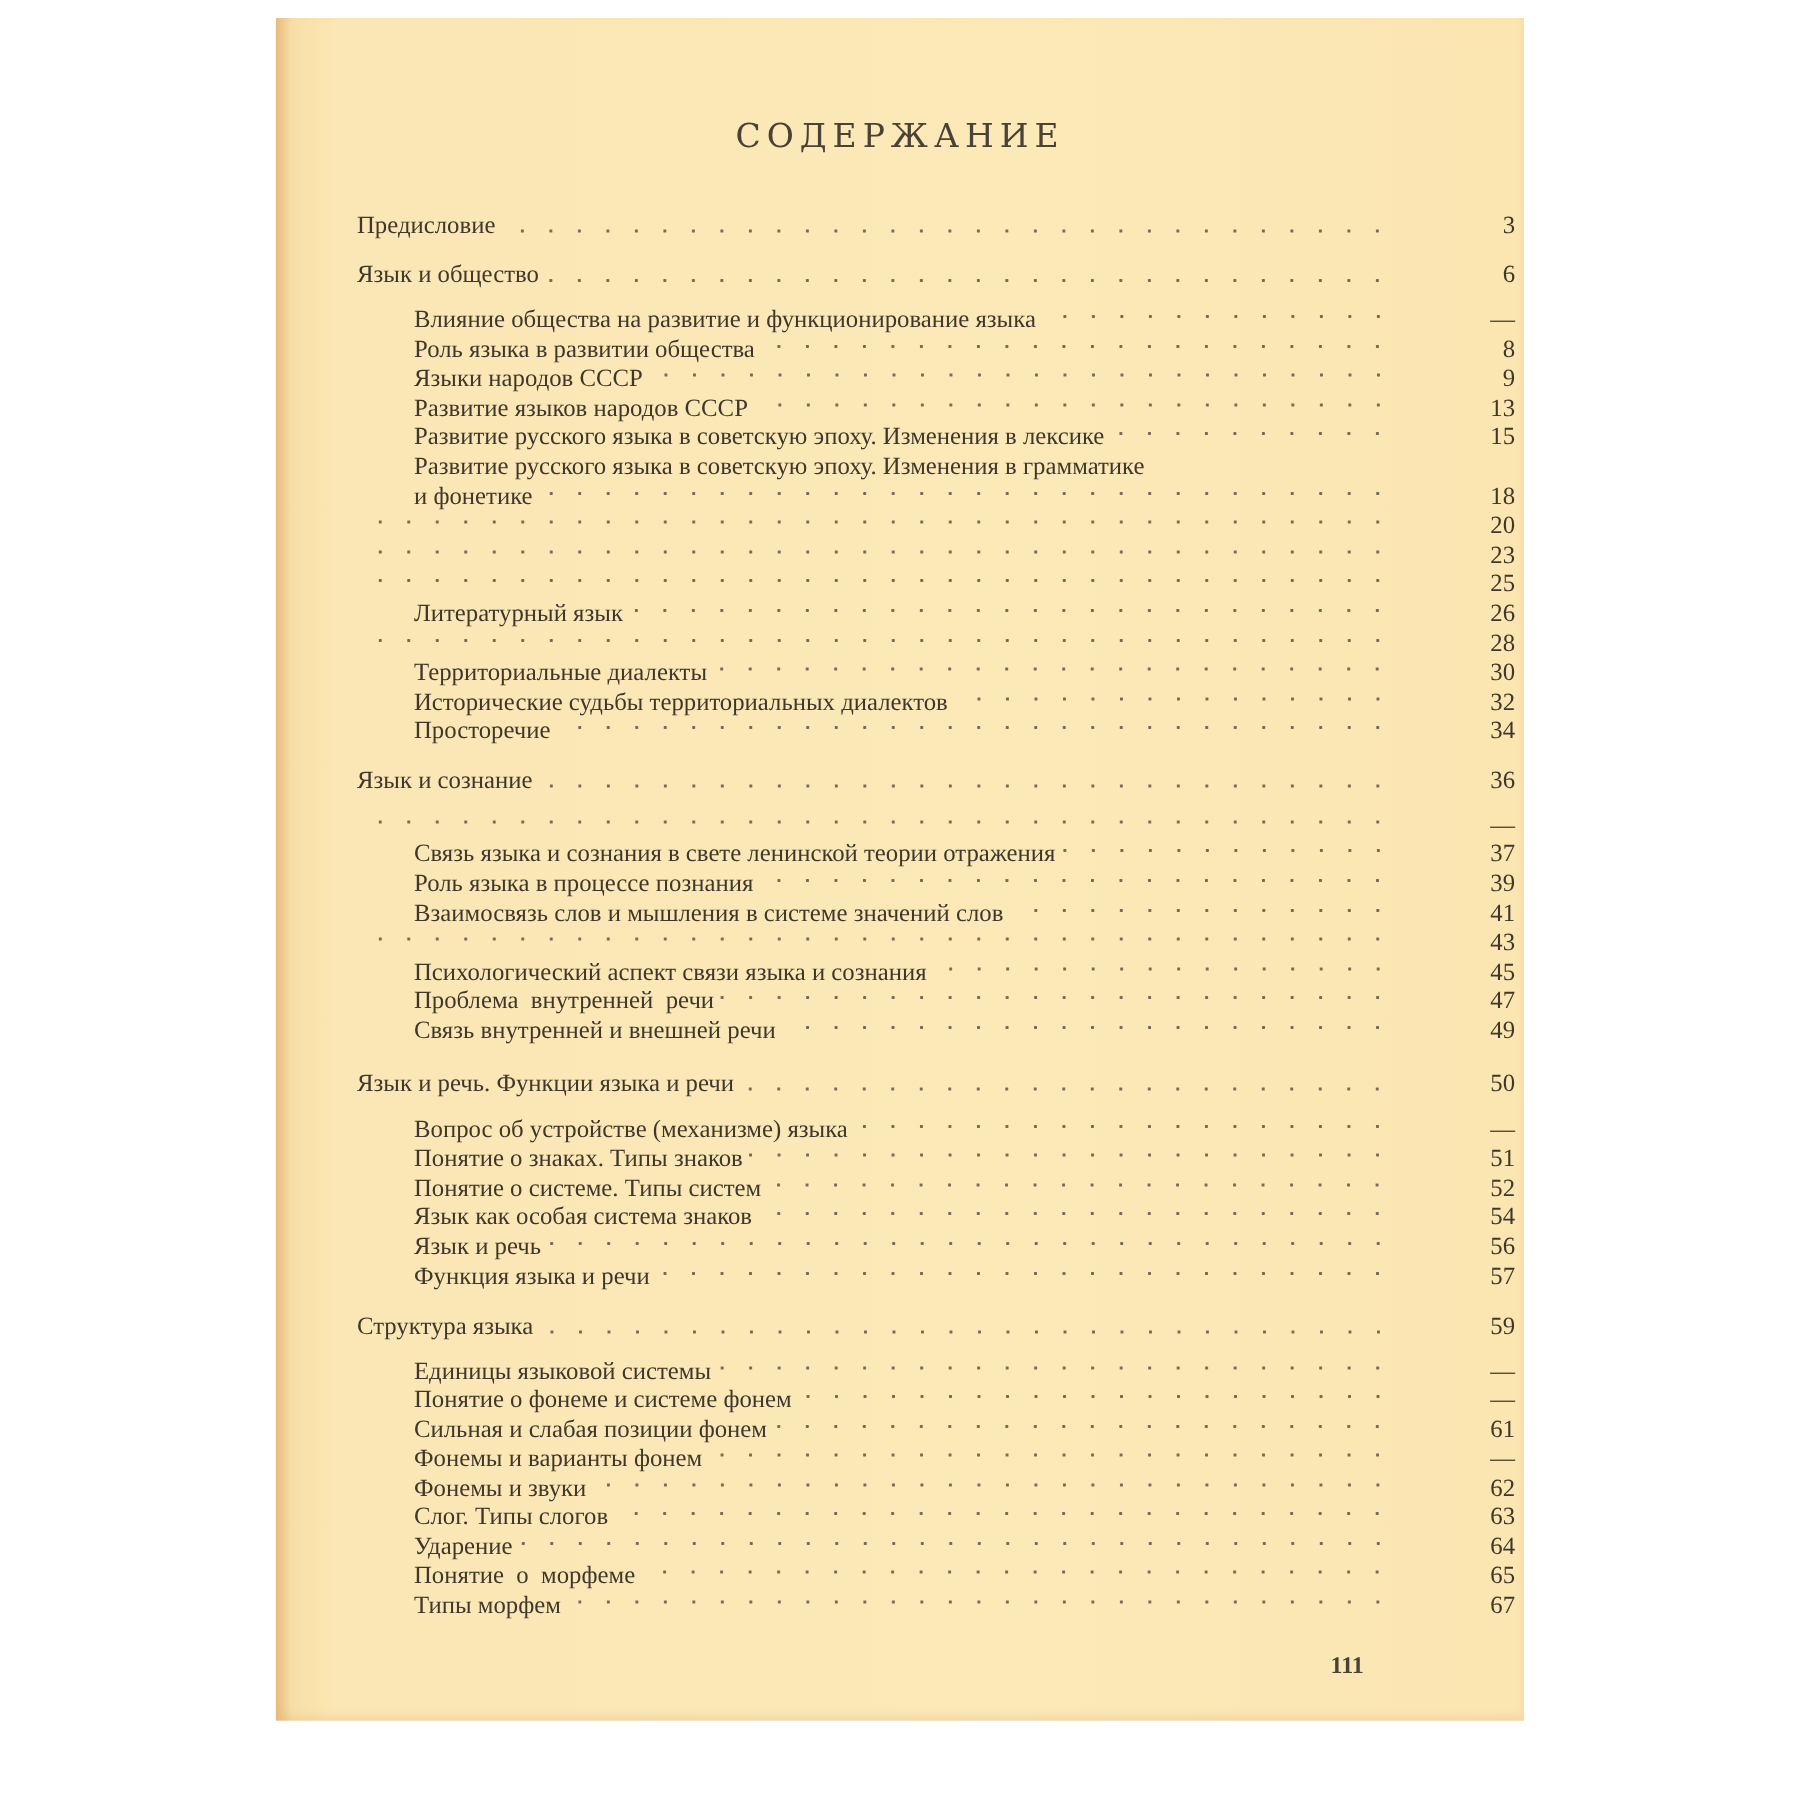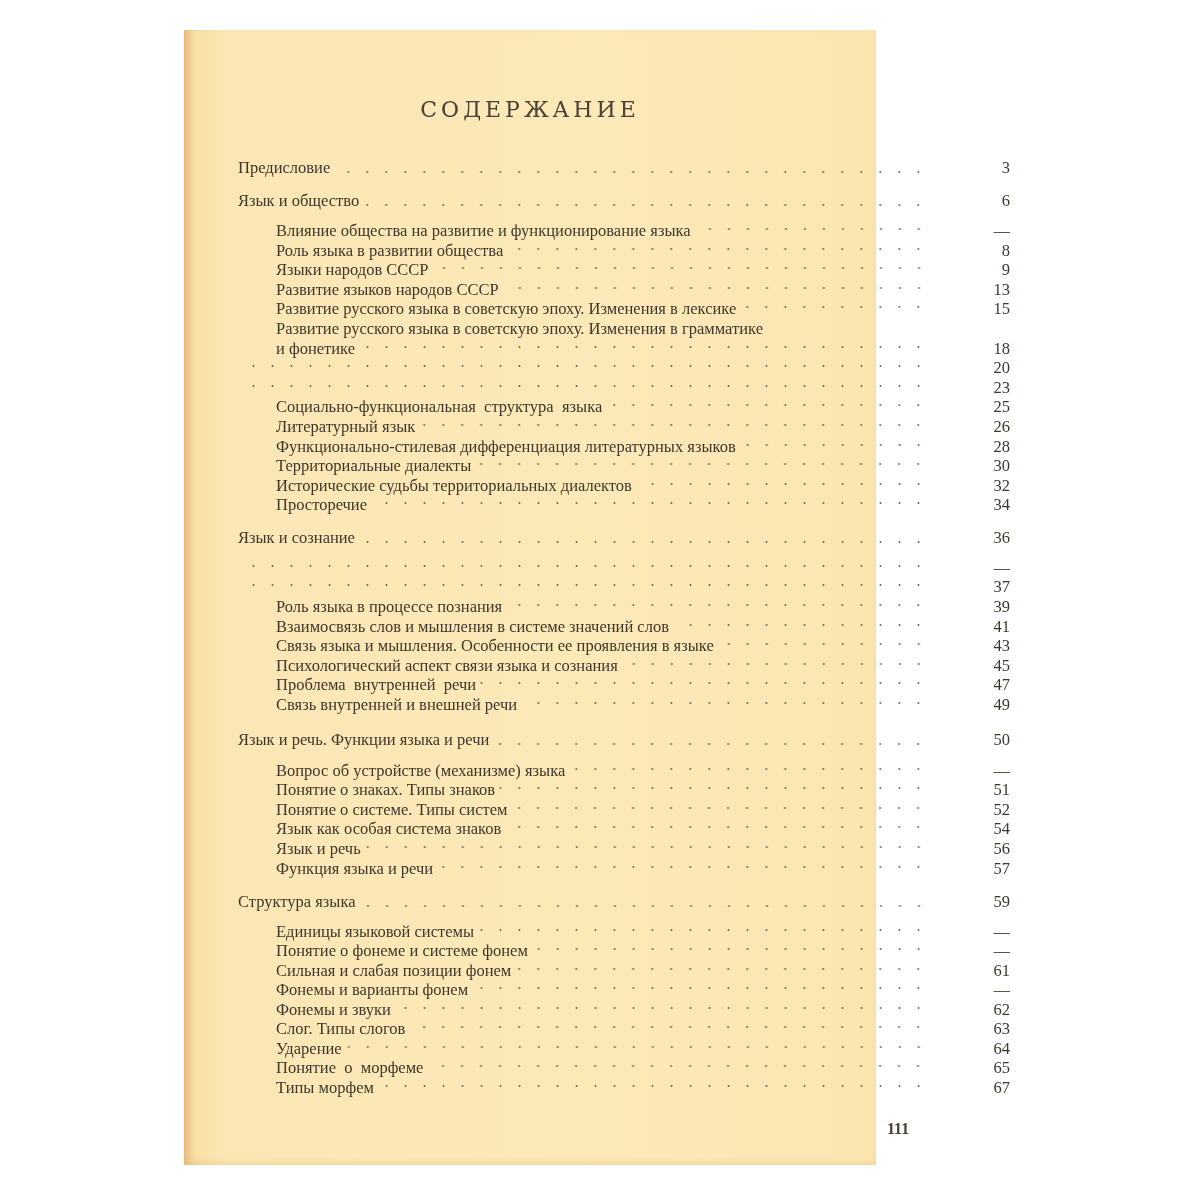--- a/index.html
+++ b/index.html
@@ -1,18 +1,18 @@
 <!DOCTYPE html>
 <html><head>
 <meta charset="utf-8">
 <style>
   html, body { margin:0; padding:0; }
   body { width:1200px; height:1200px; background:#ffffff; position:relative; overflow:hidden; }
   .page {
-    position:absolute; left:184px; top:30px; width:692px; height:1135px;
+    position:absolute; left:184px; top:12px; width:832px; height:1135px;
     background: linear-gradient(90deg, #f3d59a 0px, #f8e0a8 14px, #fbe7b5 40px, #fce9b8 60%, #fbe6b2 100%);
     box-shadow: inset 0 -3px 6px rgba(220,170,100,0.25);
   }
   .page::before {
     content:""; position:absolute; left:0; top:0; bottom:0; width:10px;
     background: linear-gradient(90deg, rgba(225,170,110,0.55), rgba(240,200,140,0));
   }
   .title {
     position:absolute; left:0; right:0; top:67px; text-align:center;
     font-family:"DejaVu Serif", serif; font-size:22px; letter-spacing:4px;
@@ -95,31 +95,29 @@
     </div>
     <div class="row section" style="top:328px">
         <span class="dots"></span>
         <span class="num">20</span>
     </div>
     <div class="row section" style="top:348px">
         <span class="dots"></span>
         <span class="num">23</span>
     </div>
     <div class="row section" style="top:367px">
-      <span class="label" style="white-space:pre">Социально-функциональная  структура  языка</span>
         <span class="dots"></span>
         <span class="num">25</span>
     </div>
     <div class="row section" style="top:387px">
       <span class="label">Литературный язык</span>
         <span class="dots"></span>
         <span class="num">26</span>
     </div>
     <div class="row section" style="top:407px">
-      <span class="label">Функционально-стилевая дифференциация литературных языков</span>
         <span class="dots"></span>
         <span class="num">28</span>
     </div>
     <div class="row section" style="top:426px">
       <span class="label">Территориальные диалекты</span>
         <span class="dots"></span>
         <span class="num">30</span>
     </div>
     <div class="row section" style="top:446px">
       <span class="label">Исторические судьбы территориальных диалектов</span>
@@ -135,35 +133,35 @@
     <div class="row chapter" style="top:498px">
       <span class="label">Язык и сознание</span>
         <span class="dots"></span>
         <span class="num">36</span>
     </div>
     <div class="row section" style="top:528px">
         <span class="dots"></span>
         <span class="num">—</span>
     </div>
     <div class="row section" style="top:547px">
+      <span class="label">Связь языка и сознания в свете ленинской теории отражения</span>
         <span class="dots"></span>
         <span class="num">37</span>
     </div>
     <div class="row section" style="top:567px">
       <span class="label">Роль языка в процессе познания</span>
         <span class="dots"></span>
         <span class="num">39</span>
     </div>
     <div class="row section" style="top:587px">
       <span class="label">Взаимосвязь слов и мышления в системе значений слов</span>
         <span class="dots"></span>
         <span class="num">41</span>
     </div>
     <div class="row section" style="top:606px">
-      <span class="label">Связь языка и мышления. Особенности ее проявления в языке</span>
         <span class="dots"></span>
         <span class="num">43</span>
     </div>
     <div class="row section" style="top:626px">
       <span class="label">Психологический аспект связи языка и сознания</span>
         <span class="dots"></span>
         <span class="num">45</span>
     </div>
     <div class="row section" style="top:645px">
       <span class="label" style="white-space:pre">Проблема  внутренней  речи</span>

